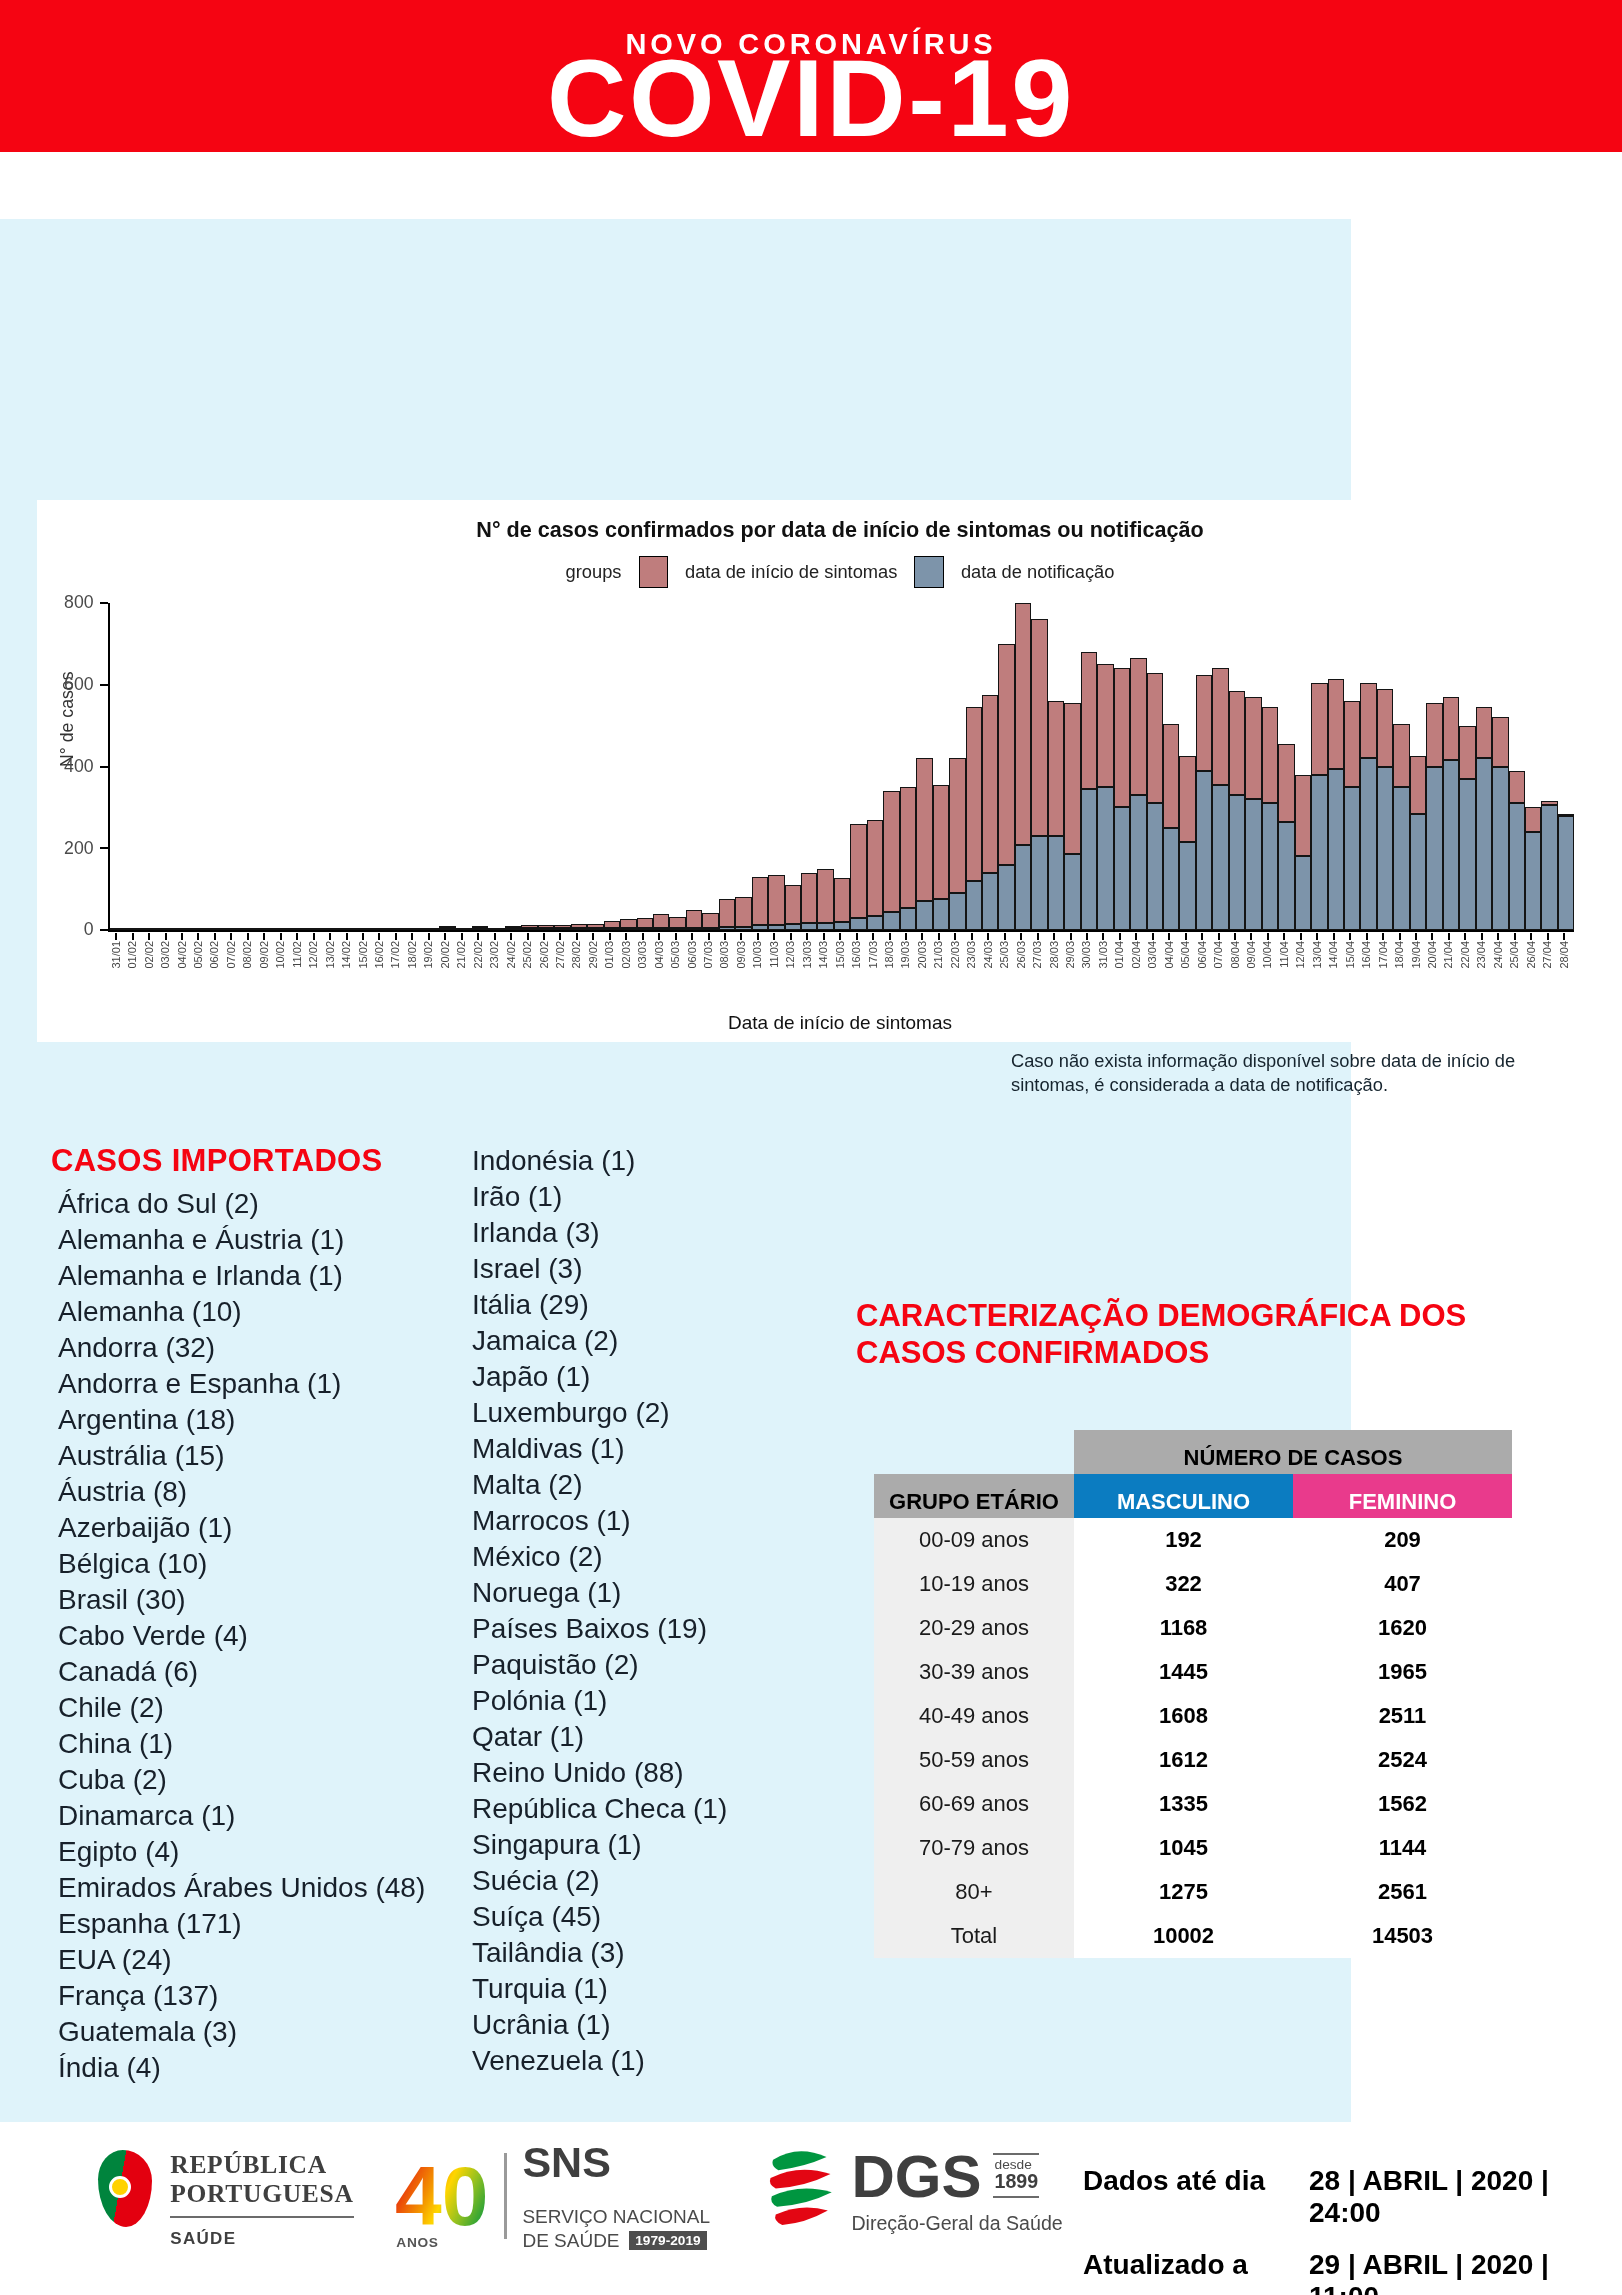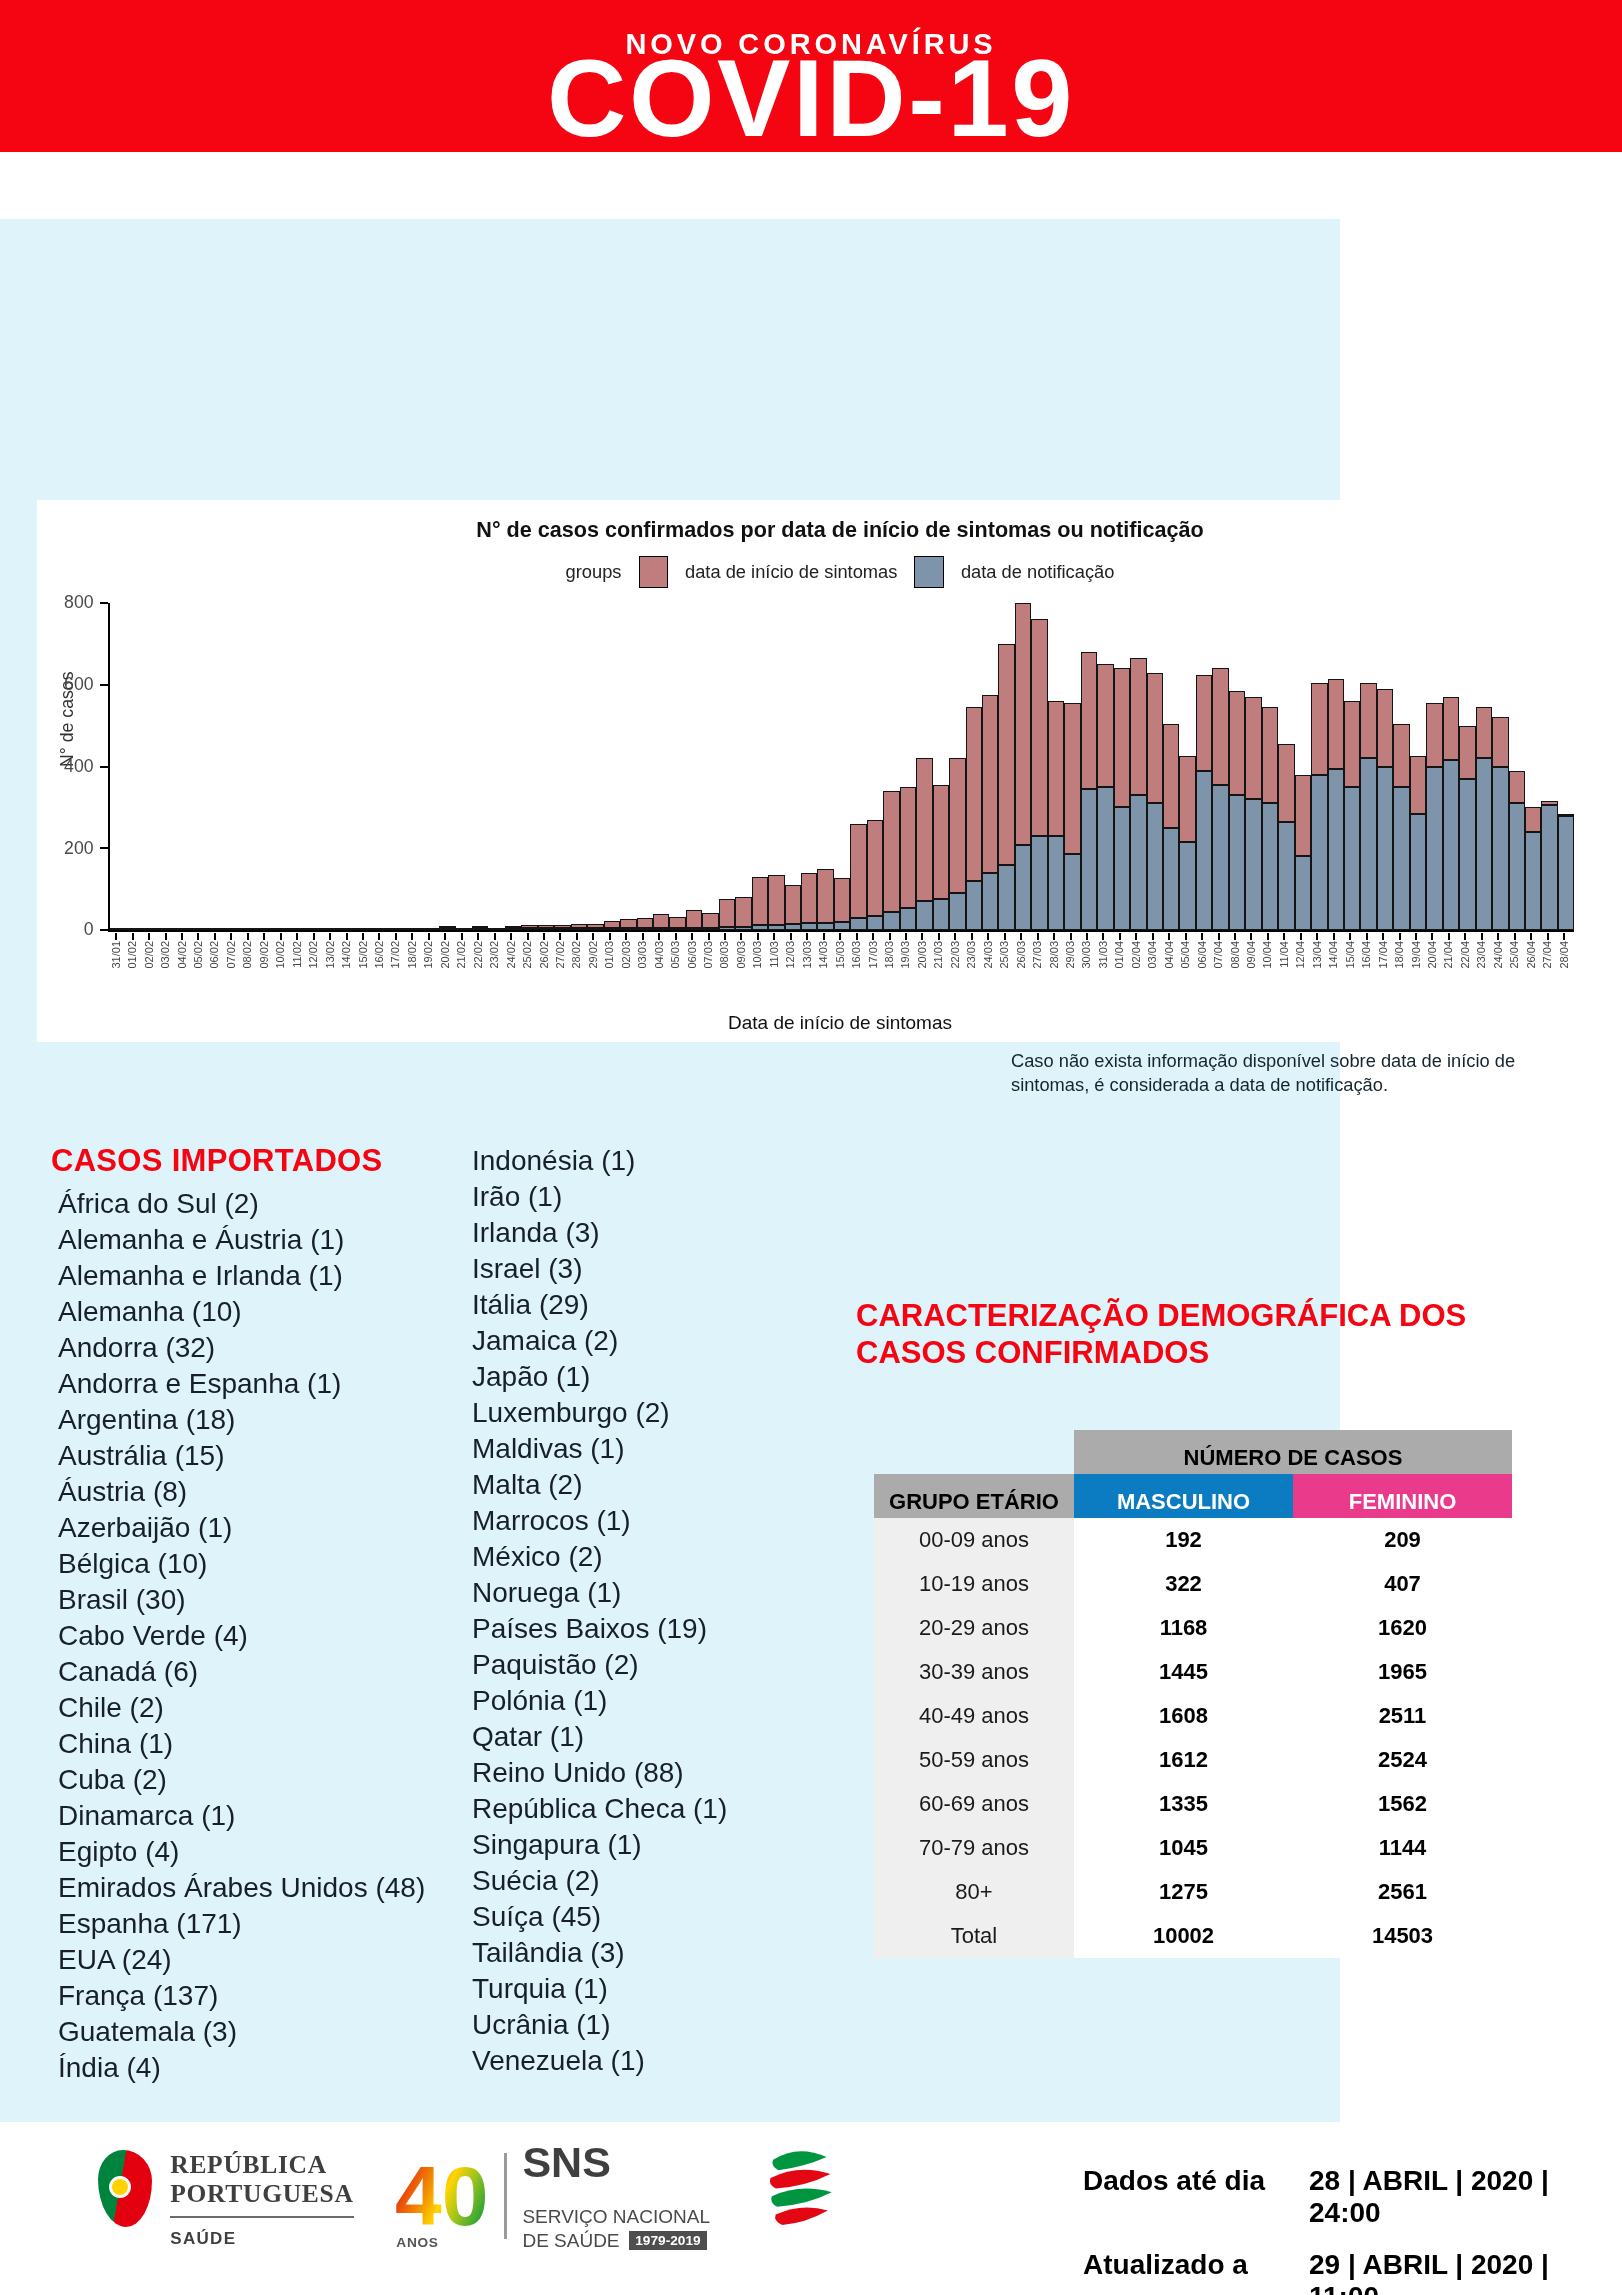--- a/index.html
+++ b/index.html
@@ -10,21 +10,21 @@
   .header-red{position:absolute;left:0;top:0;width:1622px;height:152px;background:var(--red,#f50412);}
   .kicker{position:absolute;left:0;top:27.5px;width:100%;text-align:center;color:#fff;
           font-size:29px;font-weight:700;letter-spacing:3.9px;}
   .big-title{position:absolute;left:0;top:43px;width:100%;text-align:center;color:#fff;
              font-size:110px;font-weight:700;letter-spacing:2.6px;line-height:1;}
   .white-band{position:absolute;left:0;top:152px;width:1622px;height:67px;background:#fff;}
   .report-subtitle{position:absolute;left:0;top:162px;width:100%;text-align:center;
                    color:var(--red,#f50412);font-size:38px;font-weight:700;letter-spacing:0.7px;}
 
   
-  .content{position:absolute;left:0;top:219px;width:1340px;height:1903px;background:var(--bgblue,#dff3fa);}
+  .content{position:absolute;left:0;top:219px;width:1340px;height:1903px;background:var(--bgblue,#dff3fa);padding-left:11px;}
 
   
   .chart-card{position:absolute;left:37px;top:281px;width:1546px;height:542px;background:#ffffff;}
   .chart-title{position:absolute;left:72px;top:17px;width:1462px;text-align:center;
                color:#111;font-size:21.6px;font-weight:600;}
   .legend{position:absolute;left:72px;top:56px;width:1462px;display:flex;justify-content:center;
           align-items:center;gap:17px;font-size:18.3px;color:#222;}
   .legend .sw{width:27.5px;height:30px;border:1.3px solid #000;}
   .plot{position:absolute;left:71px;top:103px;width:1464px;height:327px;
         border-left:2px solid #000;border-bottom:2px solid #000;}
@@ -1154,20 +1154,30 @@
       </div>
     </div>
 
     <div class="dgs">
       <svg class="dgs-icon" viewBox="0 0 112 132">
         <path d="M14 18 Q52 -6 96 14 Q60 30 22 34 Q10 28 14 18Z" fill="#009640"></path>
         <path d="M10 46 Q54 24 102 40 Q62 60 18 62 Q6 56 10 46Z" fill="#e30613"></path>
         <path d="M12 74 Q56 54 104 68 Q64 88 20 90 Q8 84 12 74Z" fill="#009640"></path>
         <path d="M18 102 Q58 84 98 96 Q62 116 28 118 Q14 112 18 102Z" fill="#e30613"></path>
       </svg>
+      <div class="dgs-text">
+        <div class="dgs-toprow">
+          <div class="dgs-dgs">DGS</div>
+          <div class="dgs-desde">
+            <div class="d1">desde</div>
+            <div class="d2">1899</div>
+          </div>
+        </div>
+        <div class="dgs-sub">Direção-Geral da Saúde</div>
+      </div>
     </div>
 
     <div class="footer-dates">
       <div>Dados até dia</div>
       <div>28 | ABRIL | 2020 | 24:00</div>
       <div>Atualizado a</div>
       <div>29 | ABRIL | 2020 | 11:00</div>
     </div>
   </div>
 

